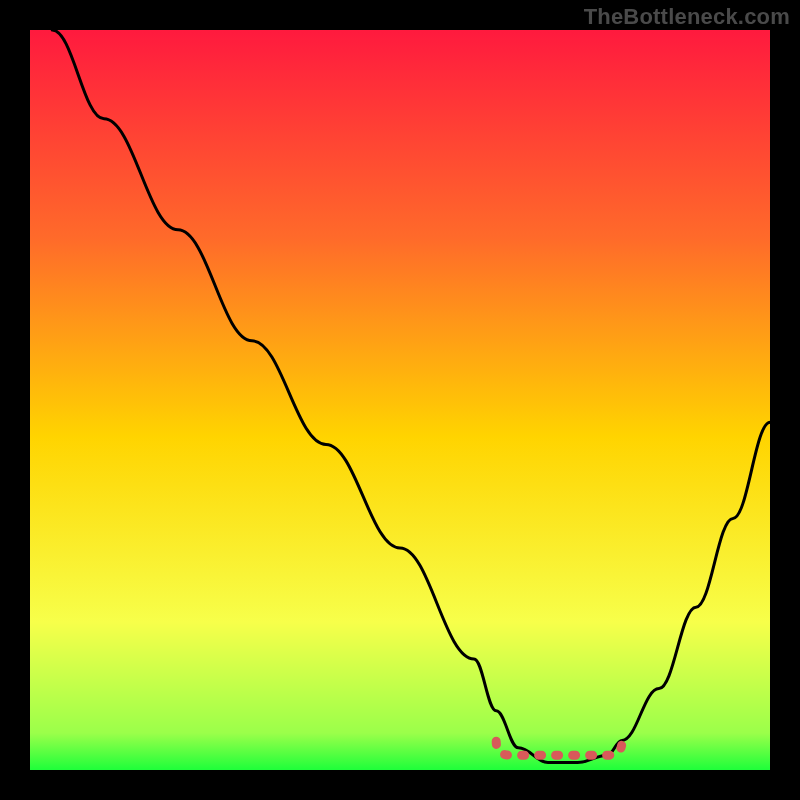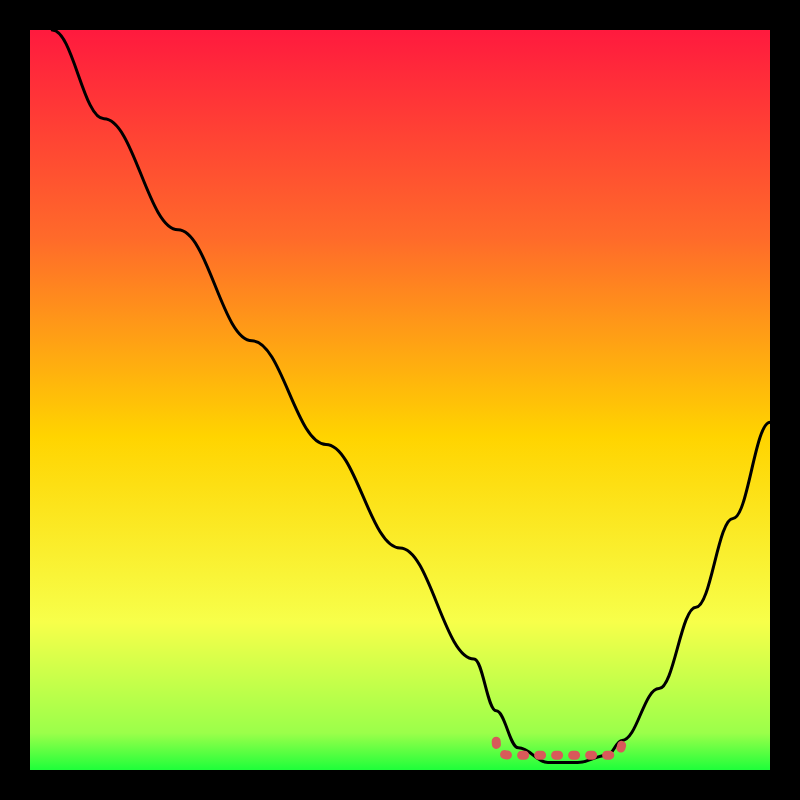--- a/index.html
+++ b/index.html
@@ -31,20 +31,21 @@
     position: absolute;
     top: 0;
     left: 0;
   }
 </style>
 </head>
 <body>
 
 <div class="frame">
 
+  <div class="watermark">TheBottleneck.com</div>
 
   <svg class="chart" width="800" height="800" viewBox="0 0 800 800">
     <defs>
       <linearGradient id="bg-grad" x1="0" y1="0" x2="0" y2="1">
         <stop offset="0%" stop-color="#ff1a3e"></stop>
         <stop offset="28%" stop-color="#ff6a2a"></stop>
         <stop offset="55%" stop-color="#ffd400"></stop>
         <stop offset="80%" stop-color="#f7ff4a"></stop>
         <stop offset="95%" stop-color="#9bff4a"></stop>
         <stop offset="100%" stop-color="#1eff3a"></stop>

